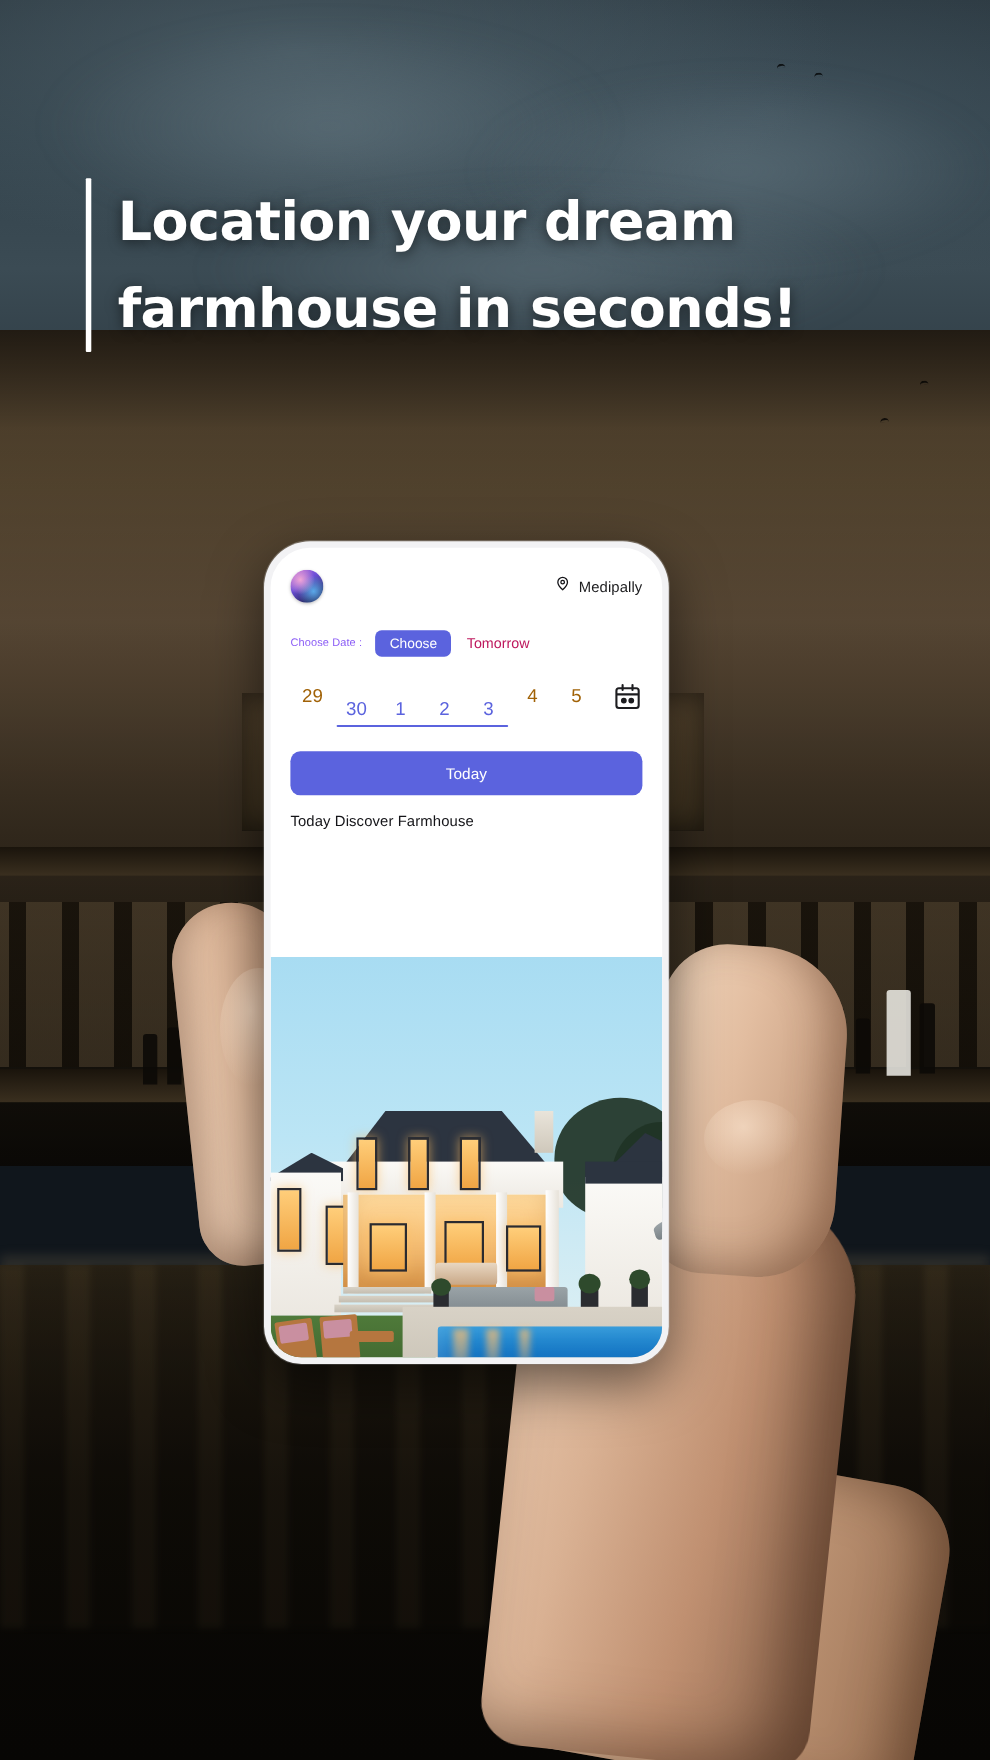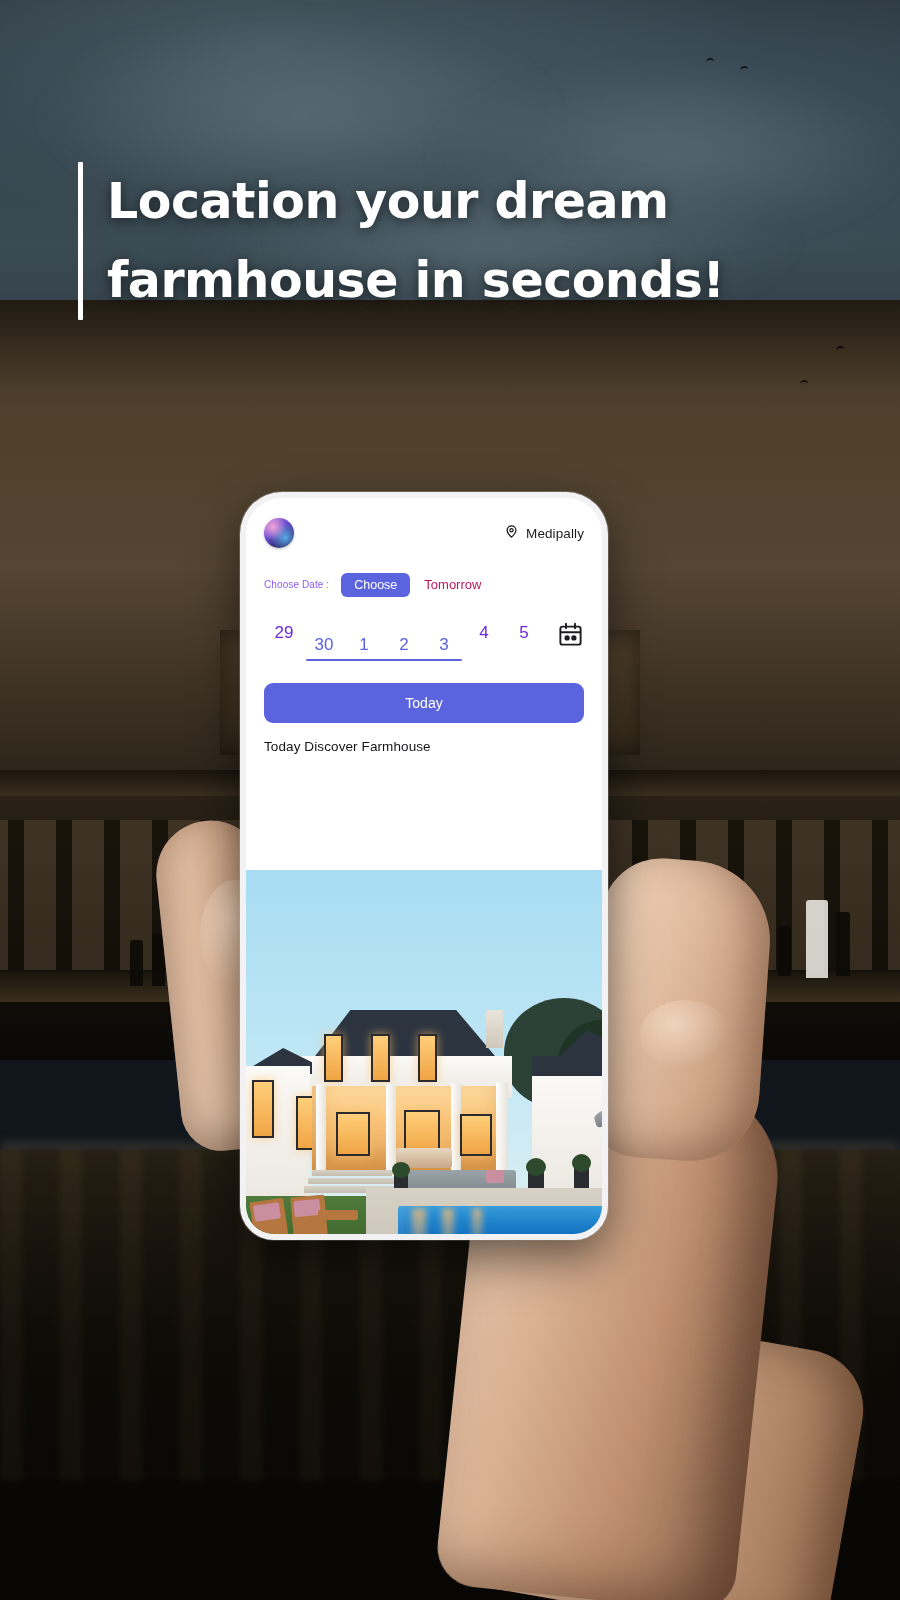--- a/index.html
+++ b/index.html
@@ -189,21 +189,21 @@
     padding:5px 13px; border:none; cursor:pointer; font-family:"Liberation Sans",sans-serif;
   }
   .pill-ghost {
     background:transparent; color:#be185d; font-size:13px; border:none;
     cursor:pointer; font-family:"Liberation Sans",sans-serif; padding:5px 2px;
   }
 
   .dates { margin:14px 18px 0 18px; display:flex; align-items:center; }
   .date-group { position:relative; display:flex;margin-top:24px; }
   .date {
-    width:40px; text-align:center; font-size:17px; color:#6d28d9;
+    width:40px; text-align:center; font-size:17px; color:#a16207;
     cursor:pointer; padding-bottom:6px;
   }
   .date.sel { color:#5b63de; }
   .date-underline {
     position:absolute; left:2px; right:2px; bottom:0; height:2px; background:#5b63de; border-radius:2px;
   }
   .cal-icon { margin-left:auto; cursor:pointer; }
 
   
   .search-btn {

